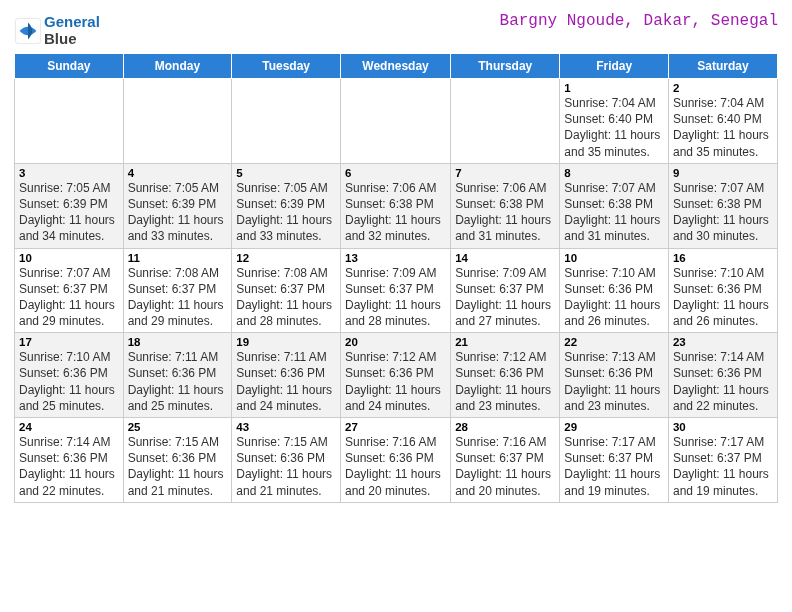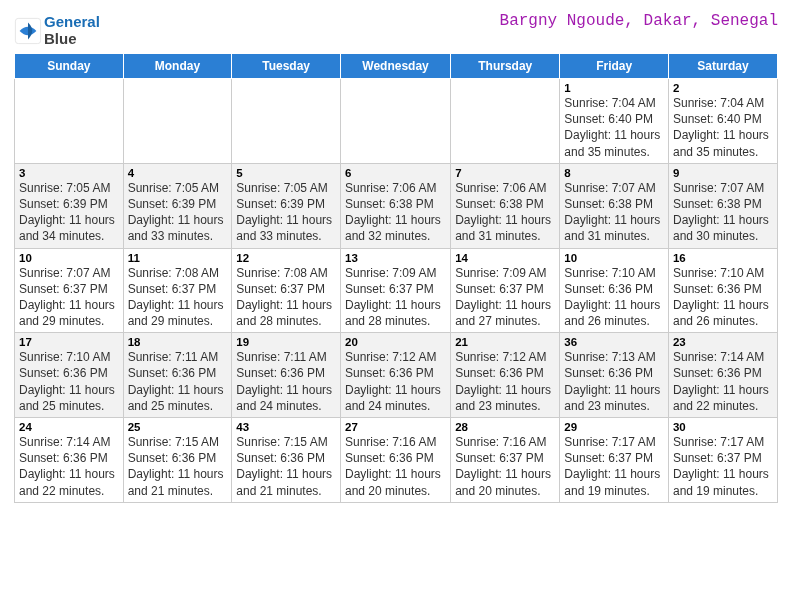--- a/index.html
+++ b/index.html
@@ -290,21 +290,21 @@
 and 24 minutes.</div>
           </td>
           <td>
             <span class="day-num">21</span>
             <div class="day-info" style="white-space: pre-line;">Sunrise: 7:12 AM
 Sunset: 6:36 PM
 Daylight: 11 hours
 and 23 minutes.</div>
           </td>
           <td>
-            <span class="day-num">36</span>
+            <span class="day-num">22</span>
             <div class="day-info" style="white-space: pre-line;">Sunrise: 7:13 AM
 Sunset: 6:36 PM
 Daylight: 11 hours
 and 23 minutes.</div>
           </td>
           <td>
             <span class="day-num">23</span>
             <div class="day-info" style="white-space: pre-line;">Sunrise: 7:14 AM
 Sunset: 6:36 PM
 Daylight: 11 hours

